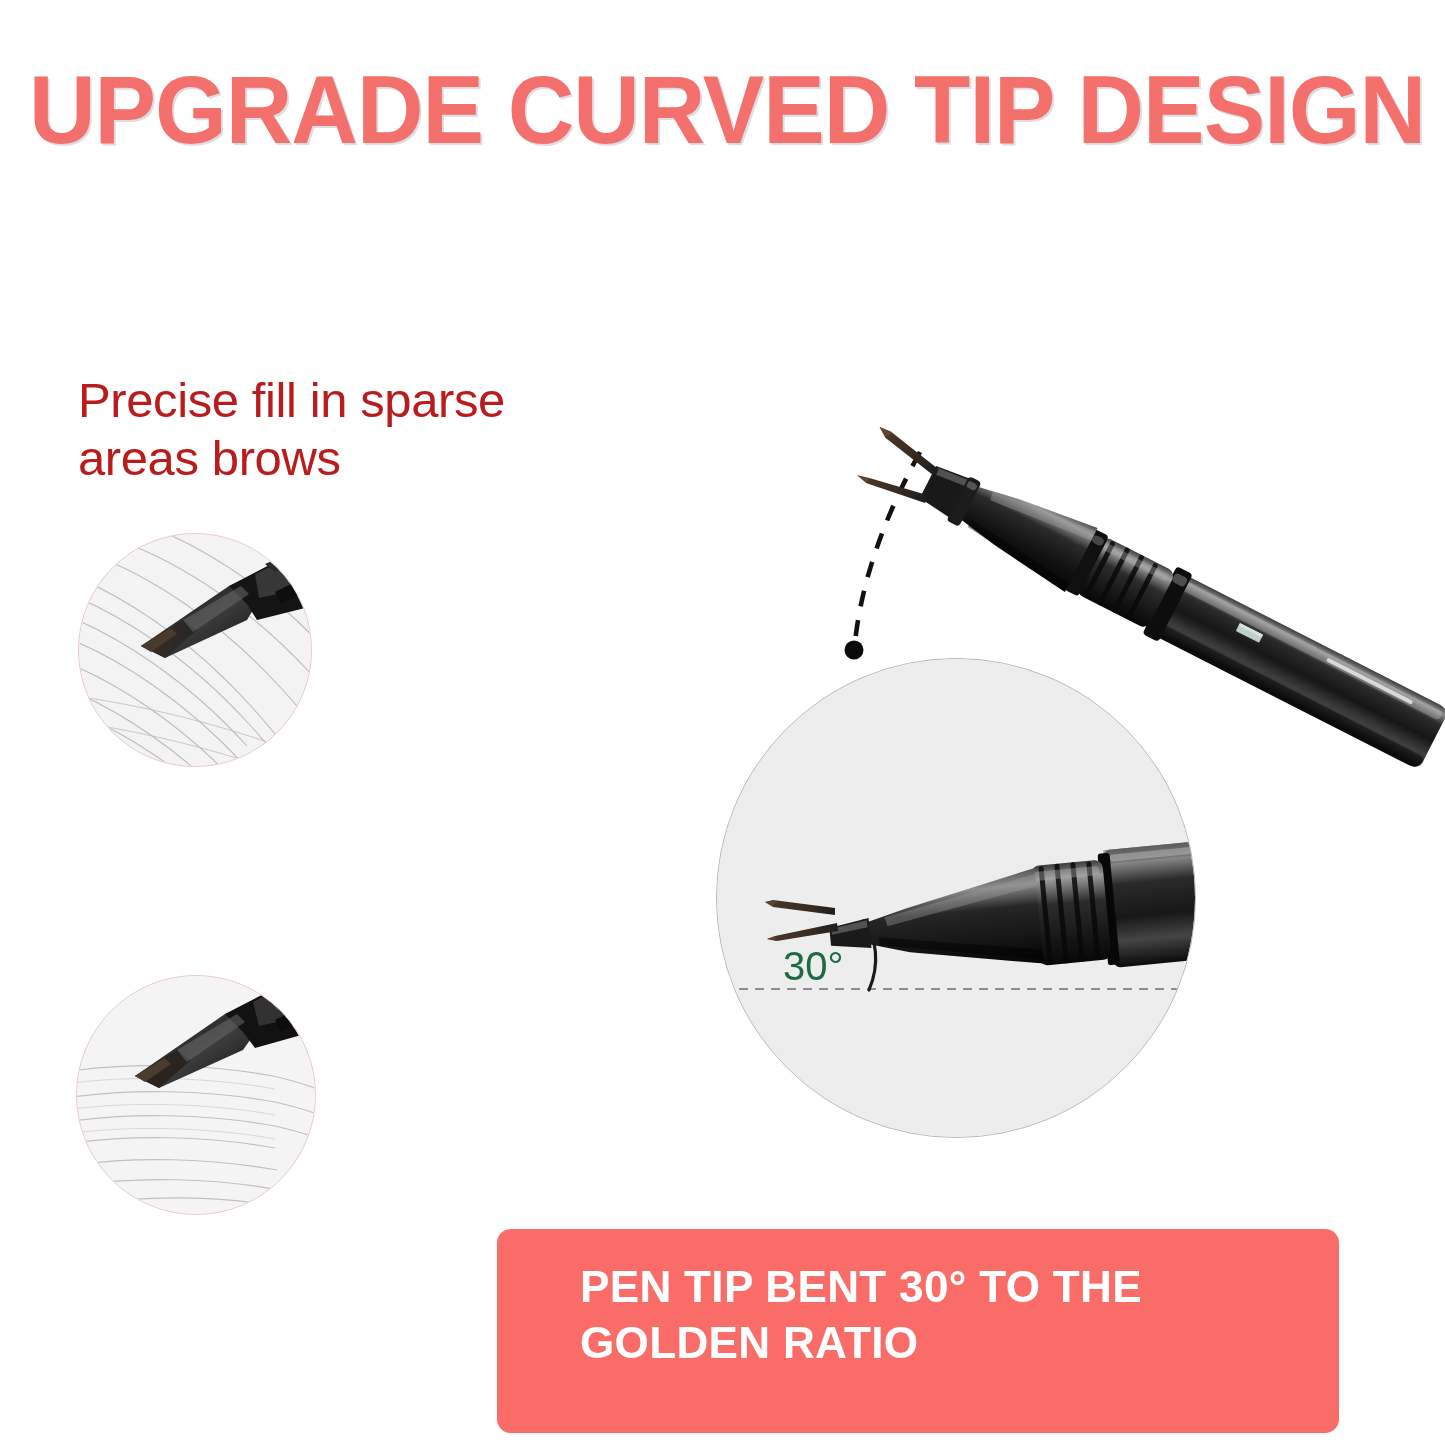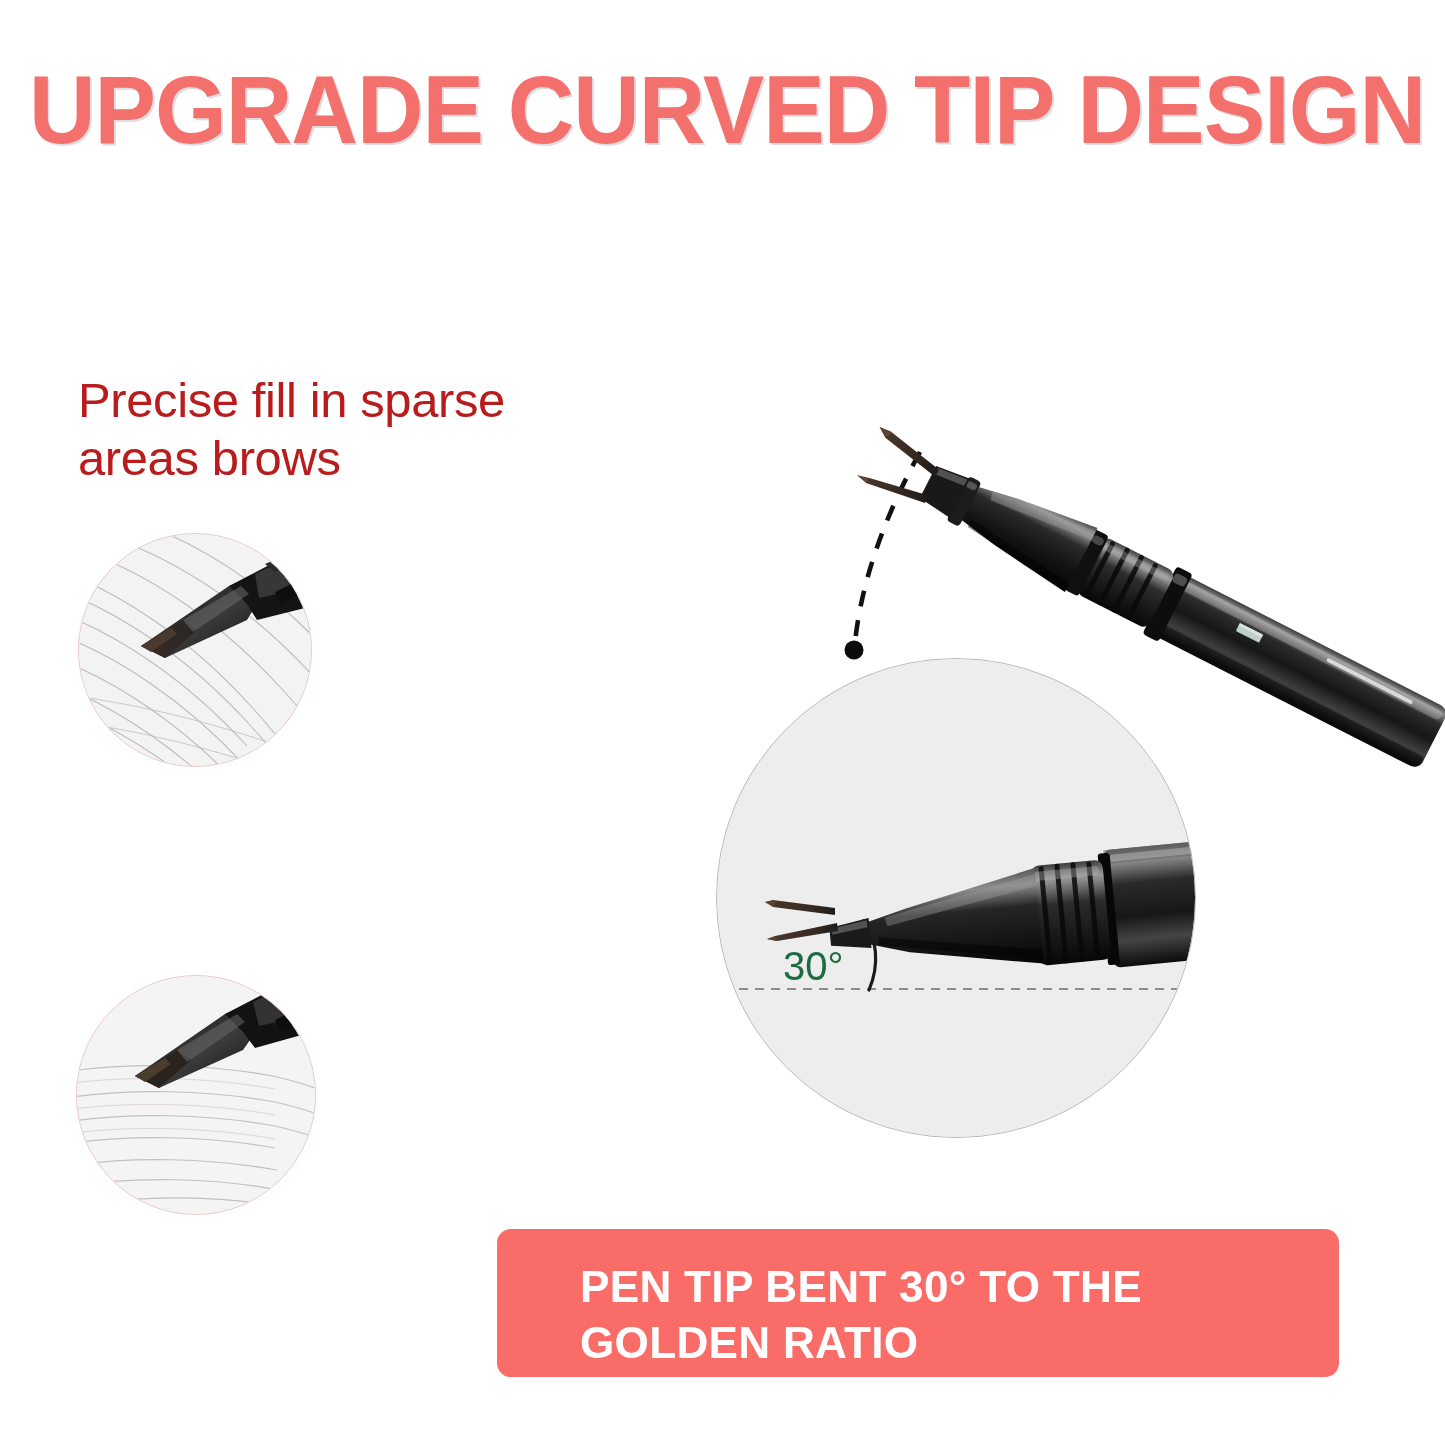--- a/index.html
+++ b/index.html
@@ -108,21 +108,21 @@
     height: 250px;
   }
   #leader-line svg { display: block; width: 100%; height: 100%; overflow: visible; }
 
   
   #bottom-banner {
     position: absolute;
     left: 497px;
     top: 1229px;
     width: 842px;
-    height: 148px;
+    height: 204px;
     background: #fa6c68;
     border-radius: 14px;
     box-sizing: border-box;
     padding: 30px 0 0 83px;
   }
   #banner-text {
     font-family: "Liberation Sans Narrow", "Liberation Sans", sans-serif;
     font-weight: 700;
     font-size: 45px;
     line-height: 1.24;

